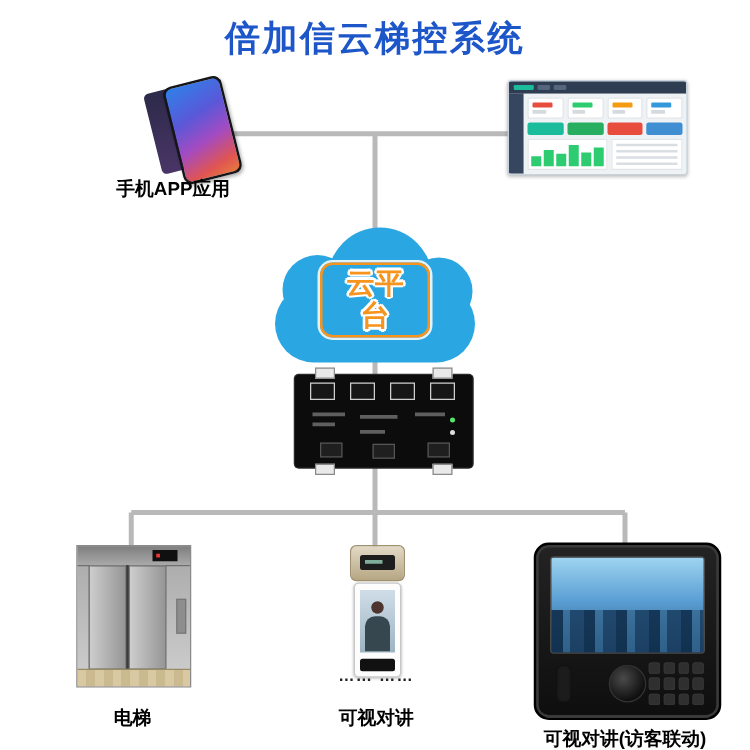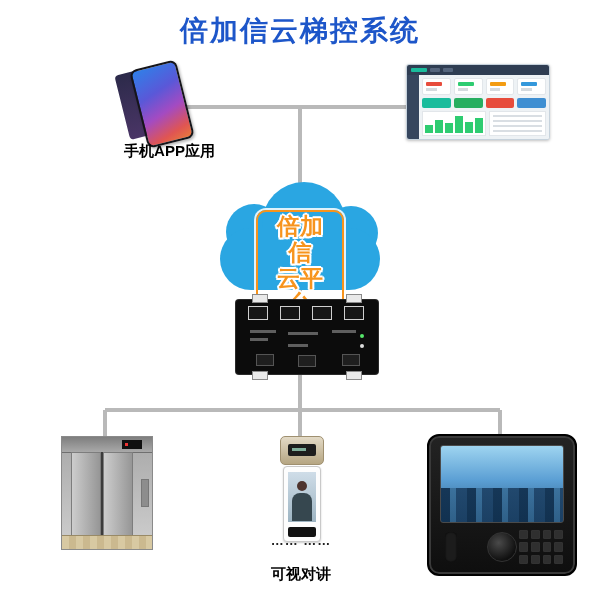--- a/index.html
+++ b/index.html
@@ -136,21 +136,21 @@
   <h1 class="title">倍加信云梯控系统</h1>
 
   <svg class="links" viewBox="0 0 600 600" xmlns="http://www.w3.org/2000/svg">
     <path d="M185 107 H410 M300 107 V410 M105 410 H500 M105 410 V448 M300 410 V454 M500 410 V440" fill="none" stroke="var(--line_gray,#b9b9b9)" stroke-width="4"></path>
   </svg>
 
   <div class="phone">
     <div class="phone-back"></div>
     <div class="phone-screen"></div>
   </div>
-  <div class="label" style="left:112px;top:142px;width:115px;">手机APP应用</div>
+  <div class="label" style="left:81px;top:142px;width:115px;">手机APP应用</div>
 
   <div class="dash">
     <div class="dash-top">
         <i class="dt1"></i>
         <i class="dt2"></i>
         <i class="dt3"></i>
       </div>
     <div class="dash-body">
       <div class="dash-side"></div>
       <div class="dash-main">
@@ -193,21 +193,20 @@
       </div>
     </div>
   </div>
 
   <div class="cloud">
     <div class="puff p2"></div>
     <div class="puff p4"></div>
     <div class="puff p3"></div>
     <div class="puff p1"></div>
     <div class="cloud-badge">
-      <div>倍加信</div>
       <div>云平台</div>
     </div>
   </div>
 
   <div class="ctrl">
     <span class="tab tb1"></span>
       <span class="tab tb2"></span>
     <span class="tab tb3"></span>
       <span class="tab tb4"></span>
     <span class="conn k1"></span>
@@ -229,20 +228,21 @@
   <div class="elev">
     <div class="elev-lintel"></div>
     <div class="elev-display"></div>
     <div class="elev-doors">
       <div class="elev-door"></div>
       <div class="elev-door"></div>
     </div>
     <div class="elev-panel"></div>
     <div class="elev-floor"></div>
   </div>
+  <div class="label" style="left:61px;top:565px;width:90px;">电梯</div>
 
   <div class="reader">
     <div class="reader-screen"></div>
   </div>
   <div class="term">
     <div class="term-screen">
       <div class="term-head"></div>
       <div class="term-body"></div>
     </div>
     <div class="term-chin"></div>
@@ -264,14 +264,15 @@
         <i></i>
         <i></i>
         <i></i>
         <i></i>
         <i></i>
         <i></i>
         <i></i>
         <i></i>
     </div>
   </div>
+  <div class="label" style="left:410px;top:582px;width:180px;">可视对讲(访客联动)</div>
 
 </div>
 
 </body></html>

